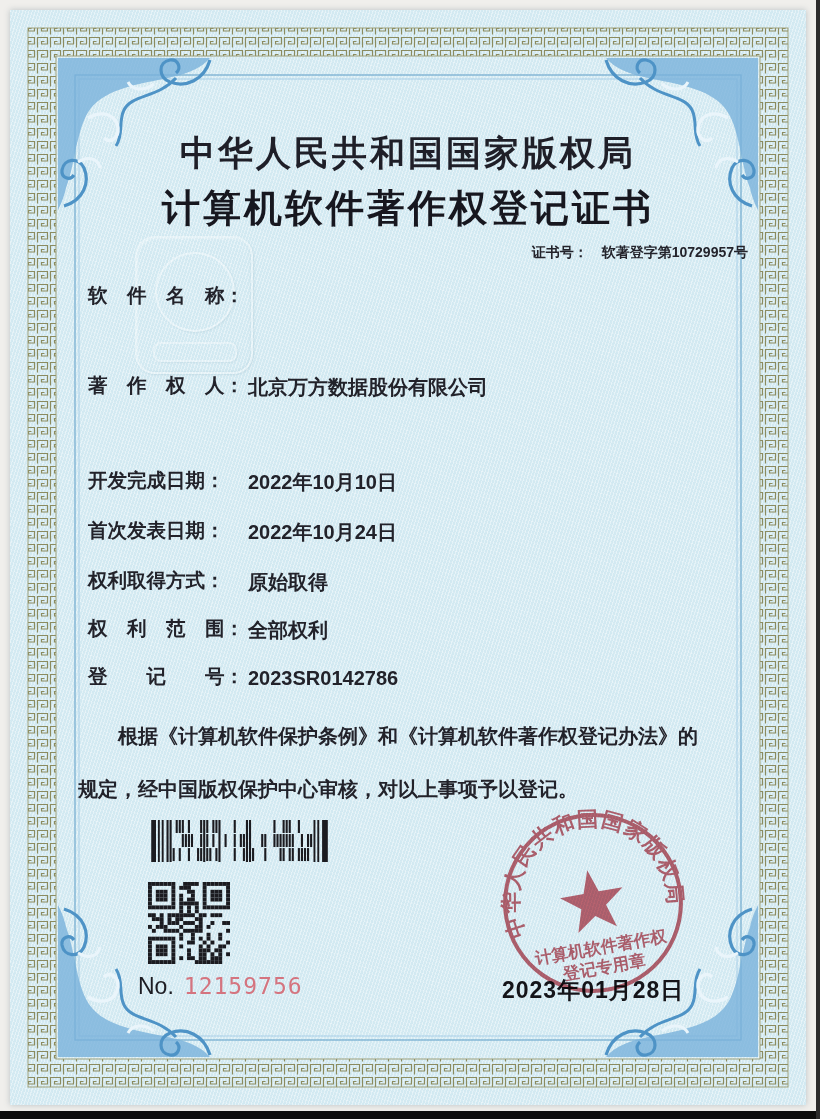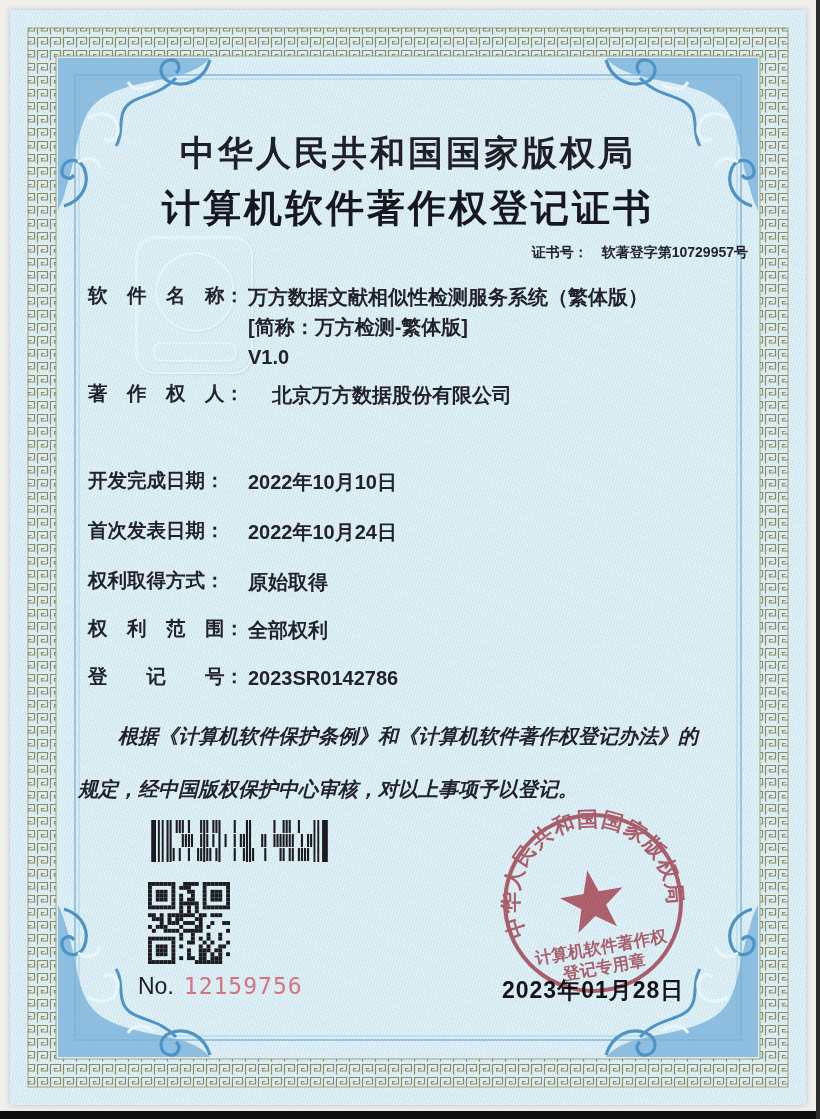--- a/index.html
+++ b/index.html
@@ -31,25 +31,25 @@
     font-size:35px;font-weight:700;letter-spacing:3px;color:#1f1f28;}
   .cert-title{position:absolute;left:0;top:173px;width:100%;text-align:center;
     font-size:38px;font-weight:700;letter-spacing:3px;color:#17171f;}
   .cert-no{position:absolute;right:58px;top:234px;font-size:14px;font-weight:700;color:#23232b;}
   .cert-no .lbl{margin-right:14px;}
 
   .field-row{position:absolute;left:78px;display:flex;align-items:flex-start;color:#22222a;}
   .field-row .flabel{width:152px;flex:0 0 152px;font-size:19.5px;font-weight:700;white-space:nowrap;}
   .field-row .fvalue{margin-left:8px;font-size:20px;font-weight:700;}
   .field-row .fvalue .vline{line-height:30px;}
-  .r1{top:272px;} .r2{top:370px;gap:24px;} .r3{top:457px;} .r4{top:507px;justify-content:flex-end;}
+  .r1{top:272px;} .r2{top:362px;} .r3{top:457px;} .r4{top:507px;justify-content:flex-end;}
   .r5{top:557px;} .r6{top:605px;} .r7{top:653px;justify-content:center;}
 
   .statement{position:absolute;left:68px;top:700px;width:664px;
-    font-size:20px;font-weight:600;color:#22222a;line-height:53px;font-style:italic;}
+    font-size:20px;font-weight:600;color:#22222a;line-height:53px;}
   .statement .s1{text-indent:2em;}
 
   .barcode{position:absolute;left:140px;top:810px;width:180px;height:42px;}
   .qr{position:absolute;left:138px;top:872px;width:82px;height:82px;}
 
   .serial{position:absolute;left:128px;top:963px;font-size:23px;color:#1c1c22;}
   .serial .no{font-family:Liberation Sans, sans-serif;}
   .serial .digits{font-family:"DejaVu Sans Mono","Liberation Mono",monospace;
     color:#d4747f;letter-spacing:1px;margin-left:10px;margin-top:20px;}
 
@@ -102,25 +102,20 @@
 
     <div class="authority">中华人民共和国国家版权局</div>
     <div class="cert-title">计算机软件著作权登记证书</div>
 
     <div class="cert-no">
       <span class="lbl">证书号：</span><span>软著登字第10729957号</span>
     </div>
 
     <div class="field-row r1">
       <span class="flabel">软　件　名　称：</span>
-      <div class="fvalue">
-        <div class="vline">万方数据文献相似性检测服务系统（繁体版）</div>
-        <div class="vline">[简称：万方检测-繁体版]</div>
-        <div class="vline">V1.0</div>
-      </div>
     </div>
 
     <div class="field-row r2">
       <span class="flabel">著　作　权　人：</span>
       <div class="fvalue">
           <div class="vline">北京万方数据股份有限公司</div>
         </div>
     </div>
 
     <div class="field-row r3">

